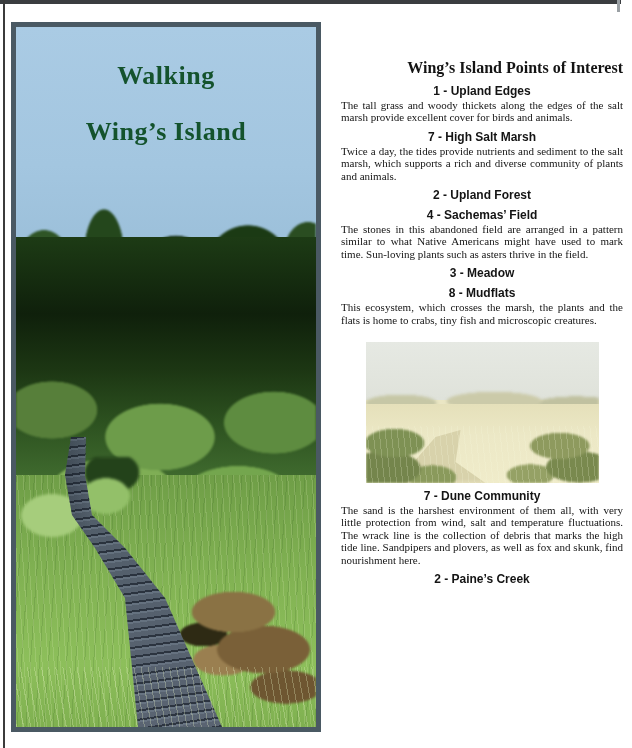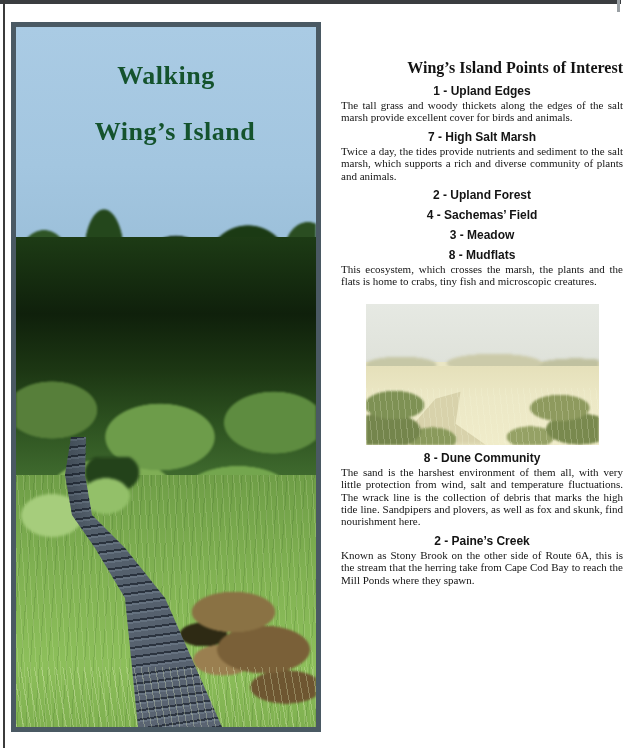--- a/index.html
+++ b/index.html
@@ -64,21 +64,21 @@
     background:
       linear-gradient(90deg, rgba(8,12,20,.45) 0 6%, transparent 25%, transparent 75%, rgba(8,12,20,.45) 94%),
       repeating-linear-gradient(172deg, rgba(8,14,24,.55) 0 2px, rgba(130,145,160,.35) 2px 4px, transparent 4px 9px),
       linear-gradient(180deg,#3c4852 0%,#4e5b66 55%,#5a6472 100%);
   }
   .cp-fg-grass { position:absolute; left:0; top:640px; width:300px; height:60px; opacity:.6;
     background:repeating-linear-gradient(80deg, rgba(230,242,195,.5) 0 1px, transparent 1px 7px); }
   .cp-title { position:absolute; left:0; width:300px; text-align:center; z-index:5;
     font-family:"Liberation Serif", serif; font-weight:bold; font-size:26px; color:#14532d; letter-spacing:.5px; }
   .cp-title.l1 { top:34px; }
-  .cp-title.l2 { top:90px;margin-left:9px; }
+  .cp-title.l2 { top:90px; }
 
   
   .points { position:absolute; left:341px; top:50px; width:282px; }
   .points h2 { font-family:"Liberation Serif", serif; font-size:16px; font-weight:bold;
                text-align:right; line-height:20px; margin:8px 0 7px 0; }
   .points h3 { font-family:"Liberation Sans", sans-serif; font-size:12px; font-weight:bold;
                text-align:center; line-height:13px; margin:7px 0 1px 0; }
   .points p  { font-size:11px; line-height:12.4px; text-align:justify; margin:0; }
 
   
@@ -150,37 +150,37 @@
 
     <h3>1 - Upland Edges</h3>
     <p>The tall grass and woody thickets along the edges of the salt marsh provide excellent cover for birds and animals.</p>
 
     <h3>7 - High Salt Marsh</h3>
     <p>Twice a day, the tides provide nutrients and sediment to the salt marsh, which supports a rich and diverse community of plants and animals.</p>
 
     <h3>2 - Upland Forest</h3>
 
     <h3>4 - Sachemas’ Field</h3>
+    <p>The stones in this abandoned field are arranged in a pattern similar to what Native Americans might have used to mark time. Sun-loving plants such as asters thrive in the field.</p>
 
     <h3>3 - Meadow</h3>
 
     <h3>8 - Mudflats</h3>
     <p>This ecosystem, which crosses the marsh, the plants and the flats is home to crabs, tiny fish and microscopic creatures.</p>
 
     <div class="dune-photo">
       <div class="dp-sky"></div>
       <div class="dp-band"></div>
       <div class="dp-sand"></div>
       <div class="dp-path-shadow"></div>
       <div class="dp-grass-l"></div>
       <div class="dp-grass-r"></div>
       <div class="dp-trees"></div>
       <div class="dp-tex"></div>
     </div>
 
-    <h3>8 - Dune Community</h3>
+    <h3>7 - Dune Community</h3>
     <p>The sand is the harshest environment of them all, with very little protection from wind, salt and temperature fluctuations. The wrack line is the collection of debris that marks the high tide line. Sandpipers and plovers, as well as fox and skunk, find nourishment here.</p>
 
     <h3>2 - Paine’s Creek</h3>
-    <p>Known as Stony Brook on the other side of Route 6A, this is the stream that the herring take from Cape Cod Bay to reach the Mill Ponds where they spawn.</p>
   </div>
 
 </div>
 
 </body></html>

